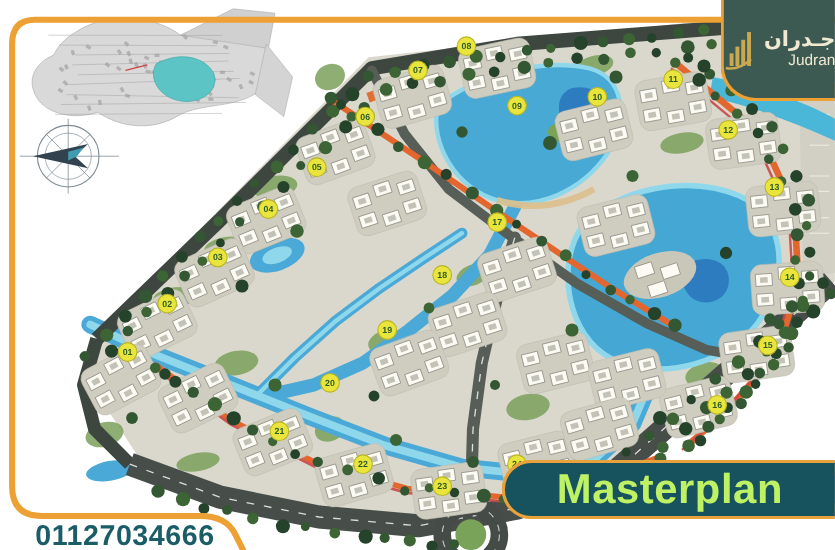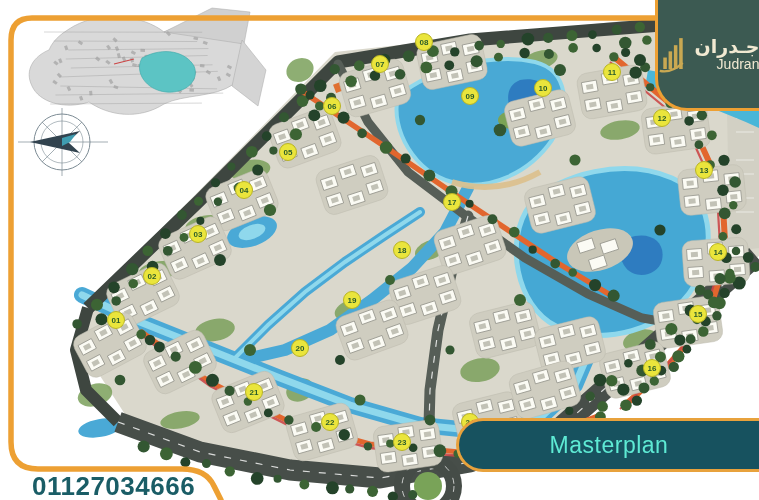--- a/index.html
+++ b/index.html
@@ -1,39 +1,39 @@
 <!DOCTYPE html>
 <html style="--frame: #EDA033; --logo-bg: #3C5A52; --logo-text: #F1E9D2; --banner-bg: #17525F; --banner-border: #E8A23C; --phone: #1A5D66;"><head>
 <meta charset="utf-8">
 <style>
   html,body{margin:0;padding:0;background:#ffffff;}
   #app{position:relative;width:759px;height:500px;overflow:hidden;background:#ffffff;
        font-family:"Liberation Sans",sans-serif;}
   #scene{position:absolute;left:0;top:0;width:759px;height:500px;}
 
   
-  #logo-block{position:absolute;top:0;right:0;width:104px;height:111px;
+  #logo-block{position:absolute;top:0;right:0;width:104px;height:92px;
     background:var(--logo-bg,#3C5A52);
     border-left:3px solid var(--frame,#EDA033);
     border-bottom:3px solid var(--frame,#EDA033);
     border-bottom-left-radius:32px;
     display:flex;align-items:center;justify-content:center;gap:7px;box-sizing:border-box;}
   #logo-mark{width:30px;height:42px;flex:0 0 auto;}
   #logo-text{display:flex;flex-direction:column;align-items:flex-end;line-height:1.05;}
   .logo-ar{font-family:"DejaVu Sans",sans-serif;font-size:19px;font-weight:bold;
            color:var(--logo-text,#F1E9D2);}
   .logo-en{font-size:14px;font-weight:normal;color:var(--logo-text,#F1E9D2);}
 
   
   #banner{position:absolute;top:418px;left:456px;right:0;height:54px;box-sizing:border-box;
     background:var(--banner-bg,#17525F);
     border:3px solid var(--banner-border,#E8A23C);border-right:none;
     border-radius:28px 0 0 28px;
     display:flex;align-items:center;justify-content:center;}
-  #banner span{color:#5eead4;font-size:23px;font-weight:normal;letter-spacing:.5px;}
+  #banner span{color:#bef264;font-size:38px;font-weight:bold;letter-spacing:.5px;}
 
   
   #phone{position:absolute;left:32px;top:471px;font-size:26px;font-weight:bold;
     letter-spacing:.5px;color:var(--phone,#1A5D66);}
 </style>
 </head>
 <body>
 
 <div id="app">
 

